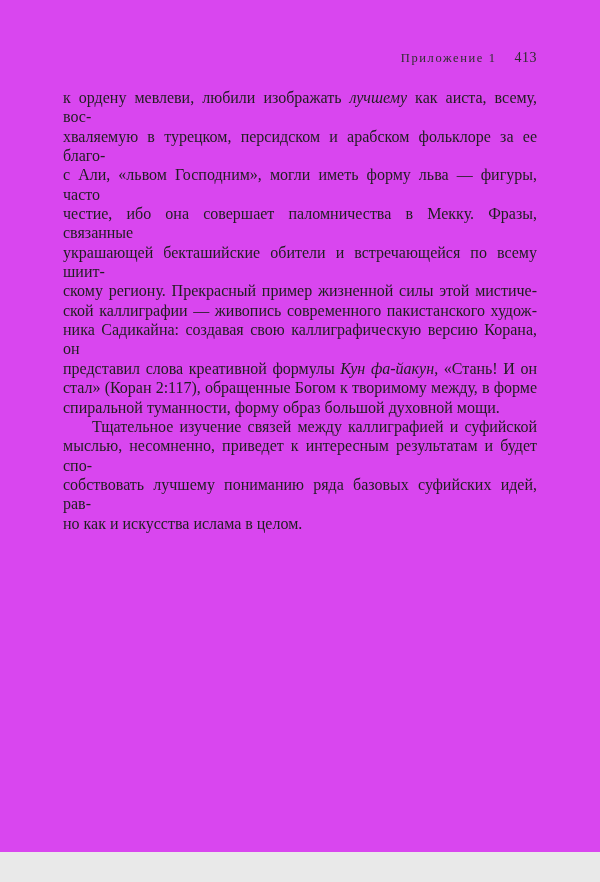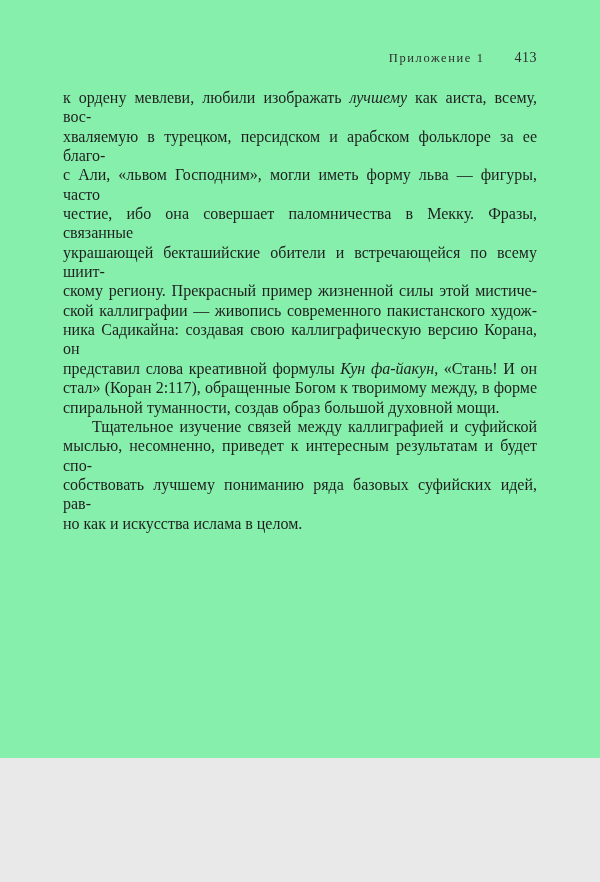--- a/index.html
+++ b/index.html
@@ -3,43 +3,43 @@
 <meta charset="utf-8">
 <style>
   html, body {
     margin: 0;
     padding: 0;
     background: #e9e9e9;
   }
   .page {
     position: relative;
     width: 600px;
-    height: 758px;
+    height: 852px;
     margin: 0 auto;
-    background: #86efac;
+    background: #d946ef;
     font-family: "Liberation Serif", "DejaVu Serif", serif;
     color: #1f1f1f;
     overflow: hidden;
   }
   .running-header {
     position: absolute;
     top: 50px;
     left: 63px;
     right: 63px;
     display: flex;
     justify-content: flex-end;
     align-items: baseline;
     font-size: 12.5px;
     color: #2e2e2e;
   }
   .running-title {
     letter-spacing: 1.6px;
   }
   .page-number {
-    margin-left: 30px;
+    margin-left: 18px;
     font-size: 14px;
     letter-spacing: 0.5px;
   }
   .body-text {
     position: absolute;
     top: 88px;
     left: 63px;
     right: 63px;
     font-size: 16px;
     line-height: 19.35px;
@@ -75,21 +75,21 @@
         <div class="line"><span>к ордену мевлеви, любили изображать </span><i>лучшему</i><span> как аиста, всему, вос-</span></div>
         <div class="line"><span>хваляемую в турецком, персидском и арабском фольклоре за ее благо-</span></div>
         <div class="line"><span>с Али, «львом Господним», могли иметь форму льва — фигуры, часто</span></div>
         <div class="line"><span>честие, ибо она совершает паломничества в Мекку. Фразы, связанные</span></div>
         <div class="line"><span>украшающей бекташийские обители и встречающейся по всему шиит-</span></div>
         <div class="line"><span>скому региону. Прекрасный пример жизненной силы этой мистиче-</span></div>
         <div class="line"><span>ской каллиграфии — живопись современного пакистанского худож-</span></div>
         <div class="line"><span>ника Садикайна: создавая свою каллиграфическую версию Корана, он</span></div>
         <div class="line"><span>представил слова креативной формулы </span><i>Кун фа-йакун</i><span>, «Стань! И он</span></div>
         <div class="line"><span>стал» (Коран 2:117), обращенные Богом к творимому между, в форме</span></div>
-        <div class="line last"><span>спиральной туманности, создав образ большой духовной мощи.</span></div>
+        <div class="line last"><span>спиральной туманности, форму образ большой духовной мощи.</span></div>
       </div>
       <div class="paragraph">
         <div class="line indent"><span>Тщательное изучение связей между каллиграфией и суфийской</span></div>
         <div class="line"><span>мыслью, несомненно, приведет к интересным результатам и будет спо-</span></div>
         <div class="line"><span>собствовать лучшему пониманию ряда базовых суфийских идей, рав-</span></div>
         <div class="line last"><span>но как и искусства ислама в целом.</span></div>
       </div>
     </div>
 </div>
 

